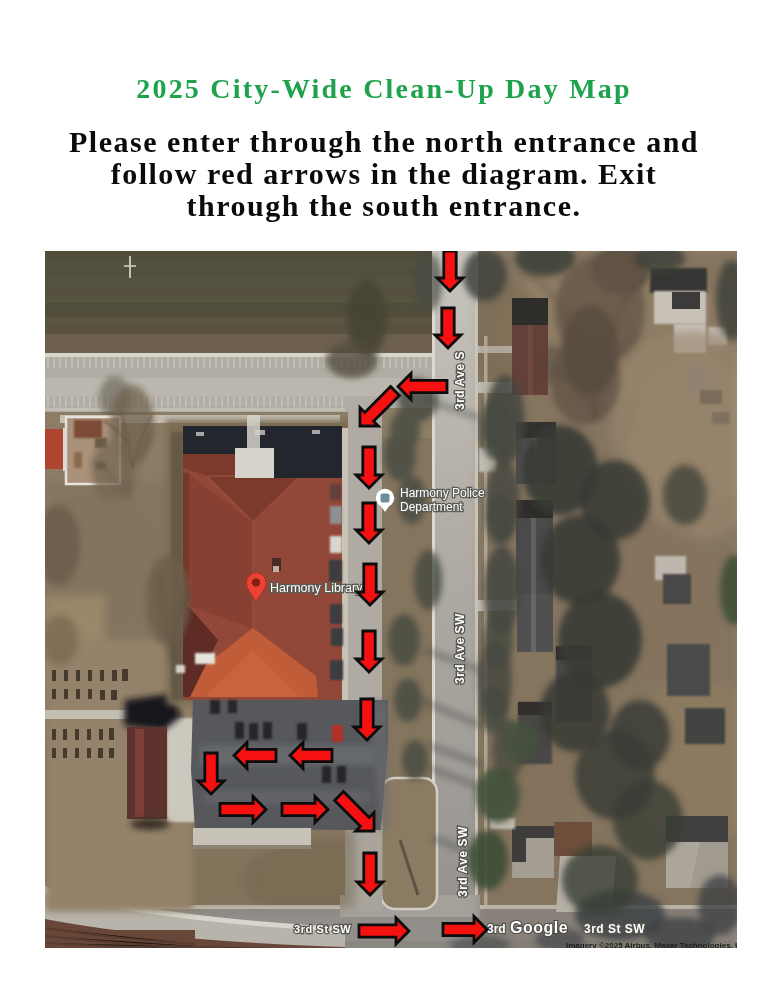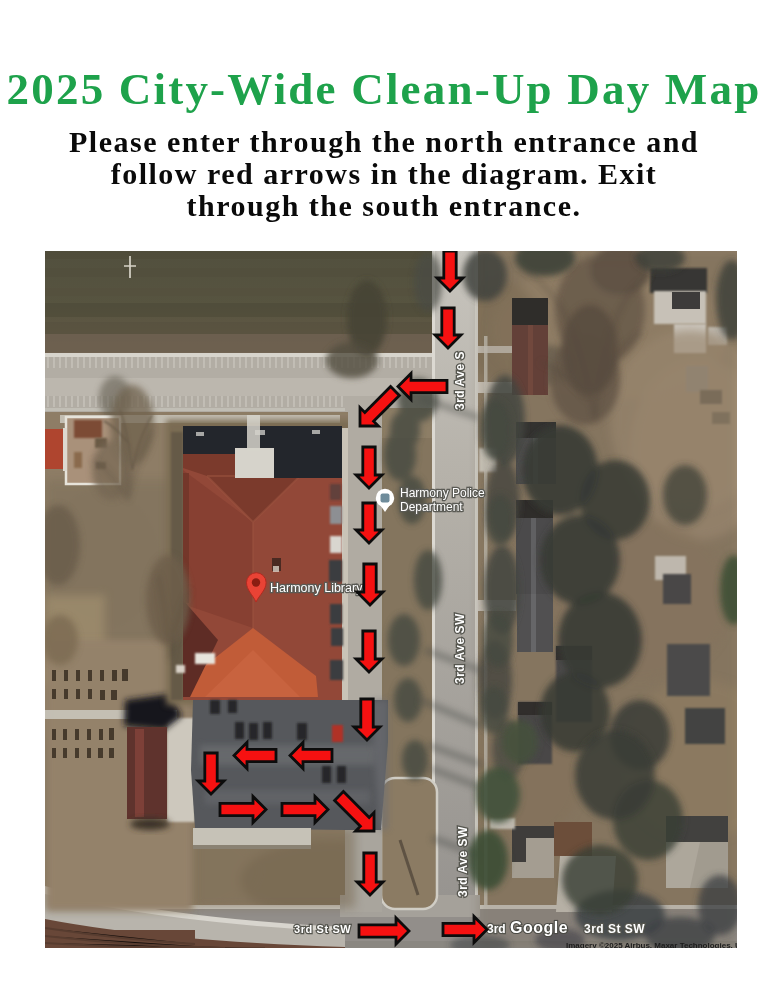--- a/index.html
+++ b/index.html
@@ -1,20 +1,20 @@
 <!DOCTYPE html>
 <html><head>
 <meta charset="utf-8">
 <style>
   html,body{margin:0;padding:0;}
   body{width:768px;height:994px;background:#ffffff;position:relative;overflow:hidden;
        font-family:"Liberation Sans",sans-serif;}
   .title{position:absolute;left:0;top:67px;width:768px;text-align:center;
          font-family:"Liberation Serif",serif;font-weight:bold;
-         font-size:45px;color:#1ea24b;letter-spacing:2.2px;line-height:44px;}
+         font-size:28px;color:#1ea24b;letter-spacing:2.2px;line-height:44px;}
   .sub{position:absolute;left:0;top:126px;width:768px;text-align:center;
        font-family:"Liberation Serif",serif;font-weight:bold;
        font-size:30px;line-height:32px;color:#0a0a0a;letter-spacing:1.5px;}
   svg text{font-family:"Liberation Sans",sans-serif;}
 </style>
 </head>
 <body>
 
 <div class="title">2025 City-Wide Clean-Up Day Map</div>
 

